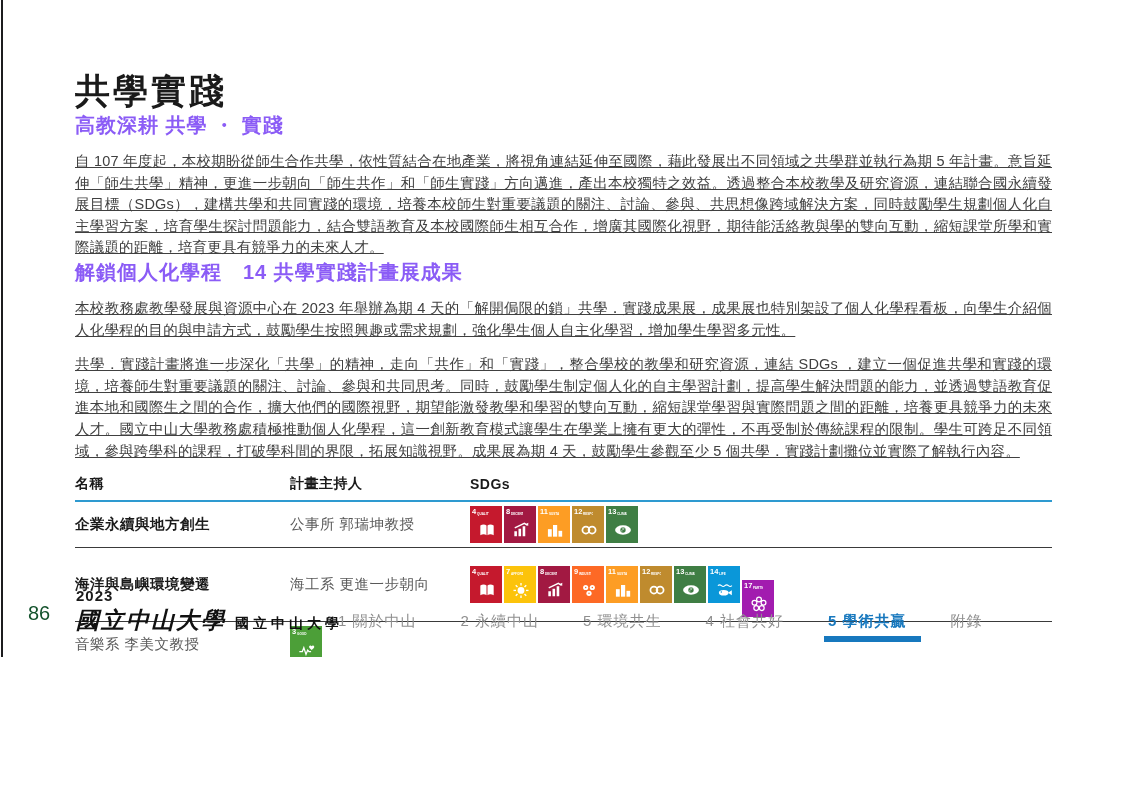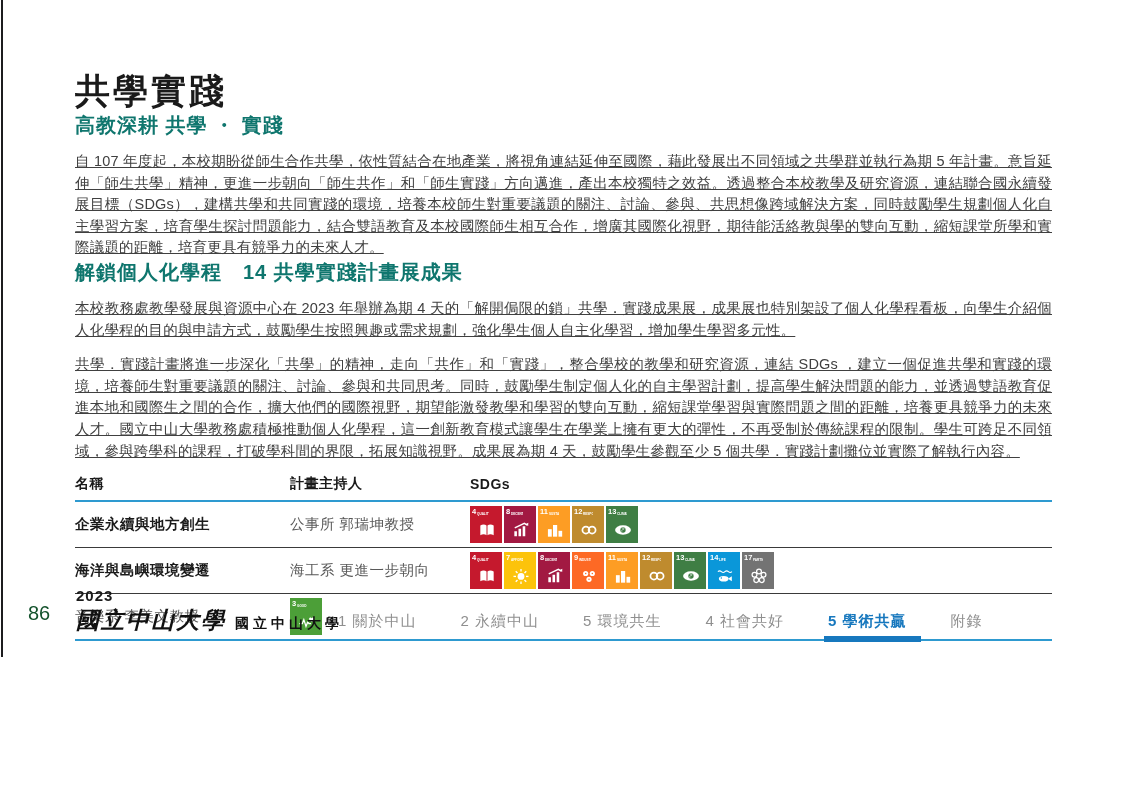--- a/index.html
+++ b/index.html
@@ -12,21 +12,21 @@
     color:#3f3f3f;
   }
   .edge-line{position:absolute;left:1px;top:0;width:2px;height:100%;background:#1c1c1e;}
   .content{position:absolute;left:75px;right:70px;top:0;}
   h1.page-title{
     margin:70px 0 0 0;
     font-size:35px;line-height:42px;font-weight:800;
     color:#1a1a1a;letter-spacing:3px;
   }
   h2.sec-heading{
-    margin:0;color:#0f766e;
+    margin:0;color:#8b5cf6;
     font-size:20px;line-height:26px;font-weight:700;letter-spacing:1px;
   }
   .sec1-heading{margin-top:47px;}
   .sec2-heading{margin-top:31px;}
   p.body-par{
     margin:13px 0 0 0;
     font-size:14.5px;line-height:21.6px;letter-spacing:0.2px;
     text-align:justify;color:#404040;text-decoration:underline;
   }
   
@@ -293,21 +293,21 @@
                 </div>
                 <span class="sdg-glyph">
                   <svg width="20" height="20" viewBox="0 0 24 24">
                     <path d="M3.5 6.8 q2.1 -2 4.2 0 q2.1 2 4.2 0 q2.1 -2 4.2 0 q2.1 2 4.2 0" stroke="#fff" stroke-width="1.4" fill="none"></path>
                     <ellipse cx="10.5" cy="15.3" rx="5.8" ry="3.4" fill="#fff"></ellipse>
                     <path d="M15.6 15.3 l4.6 -3 v6 z" fill="#fff"></path>
                     <circle cx="7.6" cy="14.5" r="0.9" fill="#0A97D9"></circle>
                   </svg>
                 </span>
               </div>
-              <div class="sdg-tile" style="background: #737373;">
+              <div class="sdg-tile" style="background: #a21caf; margin-top: 28px;">
                 <div class="sdg-top">
                   <span class="sdg-num">17</span>
                   <span class="sdg-ttl-wrap"><span class="sdg-ttl">PARTNERSHIPS FOR THE GOALS</span></span>
                 </div>
                 <span class="sdg-glyph">
                   <svg width="20" height="20" viewBox="0 0 24 24">
                     <g fill="none" stroke="#fff" stroke-width="1.5">
                       <circle cx="12" cy="6.6" r="2.9"></circle>
                       <circle cx="17.4" cy="10.5" r="2.9"></circle>
                       <circle cx="15.3" cy="16.9" r="2.9"></circle>

